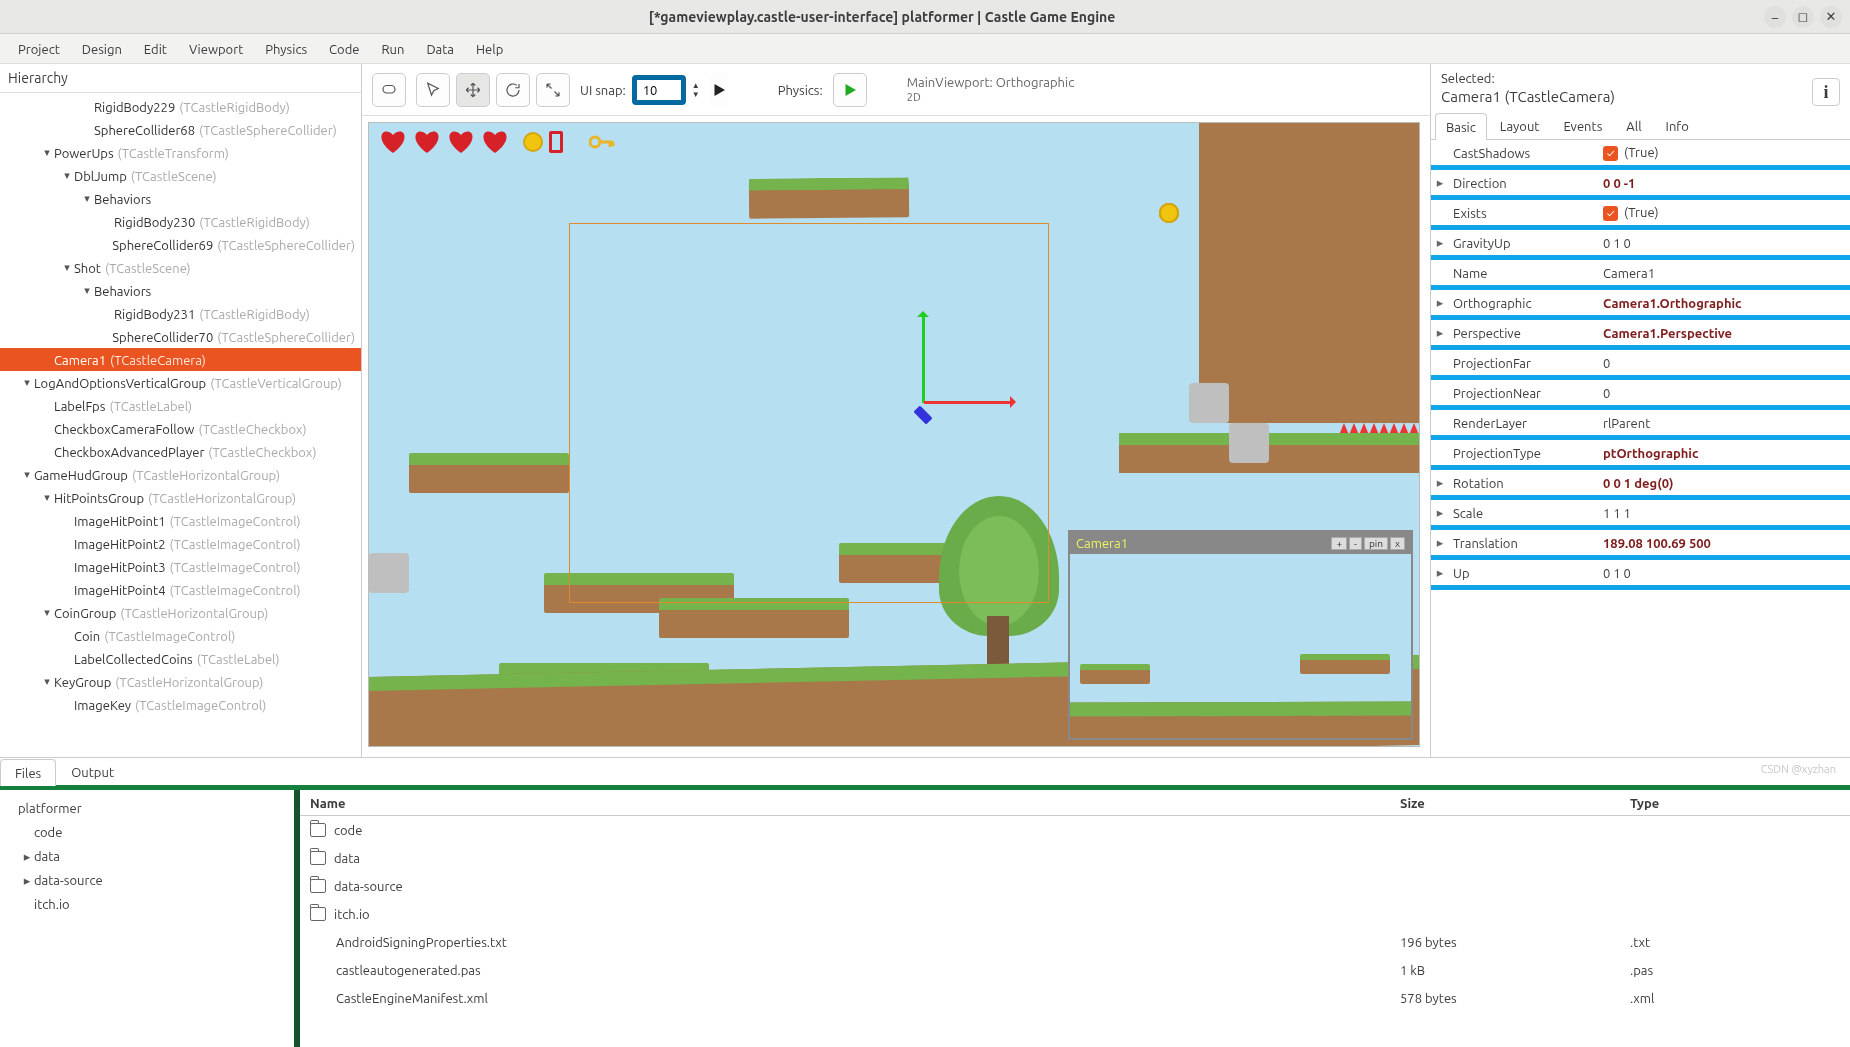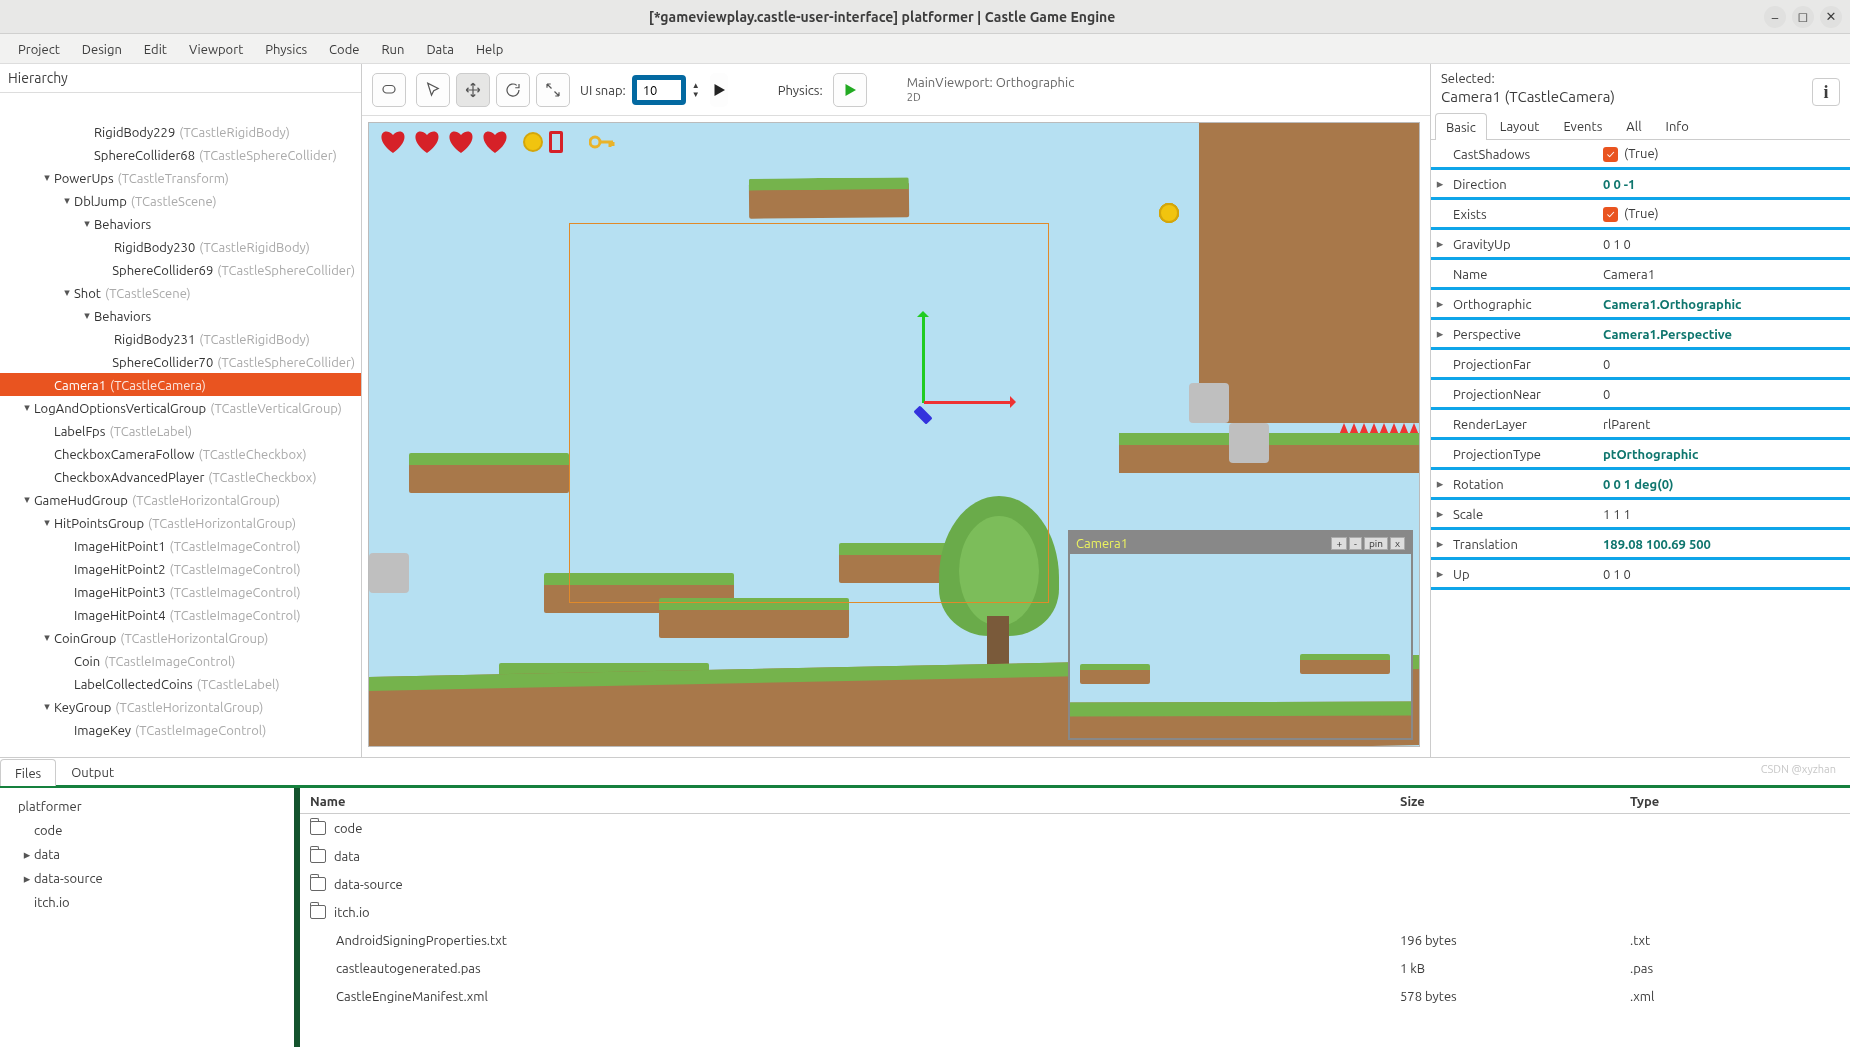--- a/index.html
+++ b/index.html
@@ -12,21 +12,21 @@
 .titlebar .winbtn { width: 22px; height: 22px; border-radius: 11px; background: #e0e0df; display:flex; align-items:center; justify-content:center; cursor:pointer; }
 
 
 .menubar { height: 30px; background: #f2f2f1; display: flex; align-items: center; padding: 0 8px; gap: 2px; font-size: 15px; border-bottom: 1px solid #ddd;}
 .menubar .mitem { padding: 4px 10px; cursor: pointer; }
 
 
 .main { display: flex; height: calc(100% - 34px - 30px - 290px); }
 
 
-.hierarchy { width: 362px; background: #fff; border-right: 1px solid #ccc; display:flex; flex-direction:column;gap:25px; }
+.hierarchy { width: 362px; background: #fff; border-right: 1px solid #ccc; display:flex; flex-direction:column; }
 .hierarchy .panelhdr { padding: 6px 8px; border-bottom: 1px solid #ddd; font-size: 14px; }
 .hierarchy .treewrap { flex:1; overflow:auto; position:relative; }
 .tree { padding: 2px 0; }
 .tree .row { display:flex; align-items:center; height: 23px; white-space:nowrap; padding-right:6px; }
 .tree .row .exp { width:14px; text-align:center; color:#555; font-size:11px; user-select:none; }
 .tree .row .nm { color:#333; }
 .tree .row .cls { color:#aaa; margin-left:4px; }
 .tree .row.selected { background:#e95420; color:#fff; }
 .tree .row.selected .nm, .tree .row.selected .cls { color:#fff; }
 .tree .row.selected .cls { opacity:.85; }
@@ -77,30 +77,30 @@
 
 
 .inspector { width: 420px; background:#fff; border-left:1px solid #ccc; display:flex; flex-direction:column; }
 .inshdr { padding:6px 10px 2px; display:flex; justify-content:space-between; align-items:flex-end;}
 .inshdr .lbls{line-height:1.3;}
 .inshdr .infoi{width:28px;height:28px;border:1px solid #ccc;border-radius:4px;display:flex;align-items:center;justify-content:center;font-weight:700;font-family:serif;font-size:18px;cursor:pointer;}
 .tabs { display:flex; border-bottom:1px solid #ccc; padding:0 4px; gap:2px; margin-top:4px;}
 .tabs .tab{padding:6px 10px;border:1px solid transparent;border-bottom:none;cursor:pointer;}
 .tabs .tab.active{background:#fff;border-color:#ccc;border-radius:4px 4px 0 0;position:relative;top:1px;}
 .props{flex:1;overflow:auto;}
-.prow{display:flex;align-items:center;height:30px;border-bottom:3px solid #0ea5e9;justify-content:space-between;}
+.prow{display:flex;align-items:center;height:30px;border-bottom:5px solid #0ea5e9;justify-content:space-between;}
 .prow .exp{width:18px;text-align:center;color:#666;}
 .prow .k{width:150px;padding-left:4px;}
 .prow .v{flex:1;padding-left:4px;}
-.prow .v.bold{color:#0f766e;font-weight:600;}
+.prow .v.bold{color:#7f1d1d;font-weight:600;}
 .prow .chkbox{width:15px;height:15px;background:#e95420;border-radius:3px;display:inline-flex;align-items:center;justify-content:center;color:#fff;font-size:11px;margin-right:6px;}
 
 
 .bottom { height:290px; display:flex; flex-direction:column; border-top:1px solid #ccc; background:#fff;}
-.btabs{display:flex;border-bottom:3px solid #15803d;}
+.btabs{display:flex;border-bottom:5px solid #15803d;}
 .btabs .tab{padding:6px 14px;border:1px solid transparent;border-bottom:none;cursor:pointer;}
 .btabs .tab.active{background:#fff;border-color:#ccc;border-radius:4px 4px 0 0;position:relative;top:1px;}
 .bsplit{flex:1;display:flex;overflow:hidden;}
 .filetree{width:300px;border-right:6px solid #14532d;padding:6px 4px;overflow:auto;}
 .filetree .frow{display:flex;align-items:center;height:24px;}
 .filetree .frow .exp{width:14px;color:#555;text-align:center;}
 .filetree .frow .pad{display:inline-block;}
 .filelist{flex:1;display:flex;flex-direction:column;overflow:hidden;}
 .flhdr{display:flex;border-bottom:1px solid #ccc;height:26px;align-items:center;font-weight:600;}
 .flhdr .c1{flex:1;padding-left:10px;}

